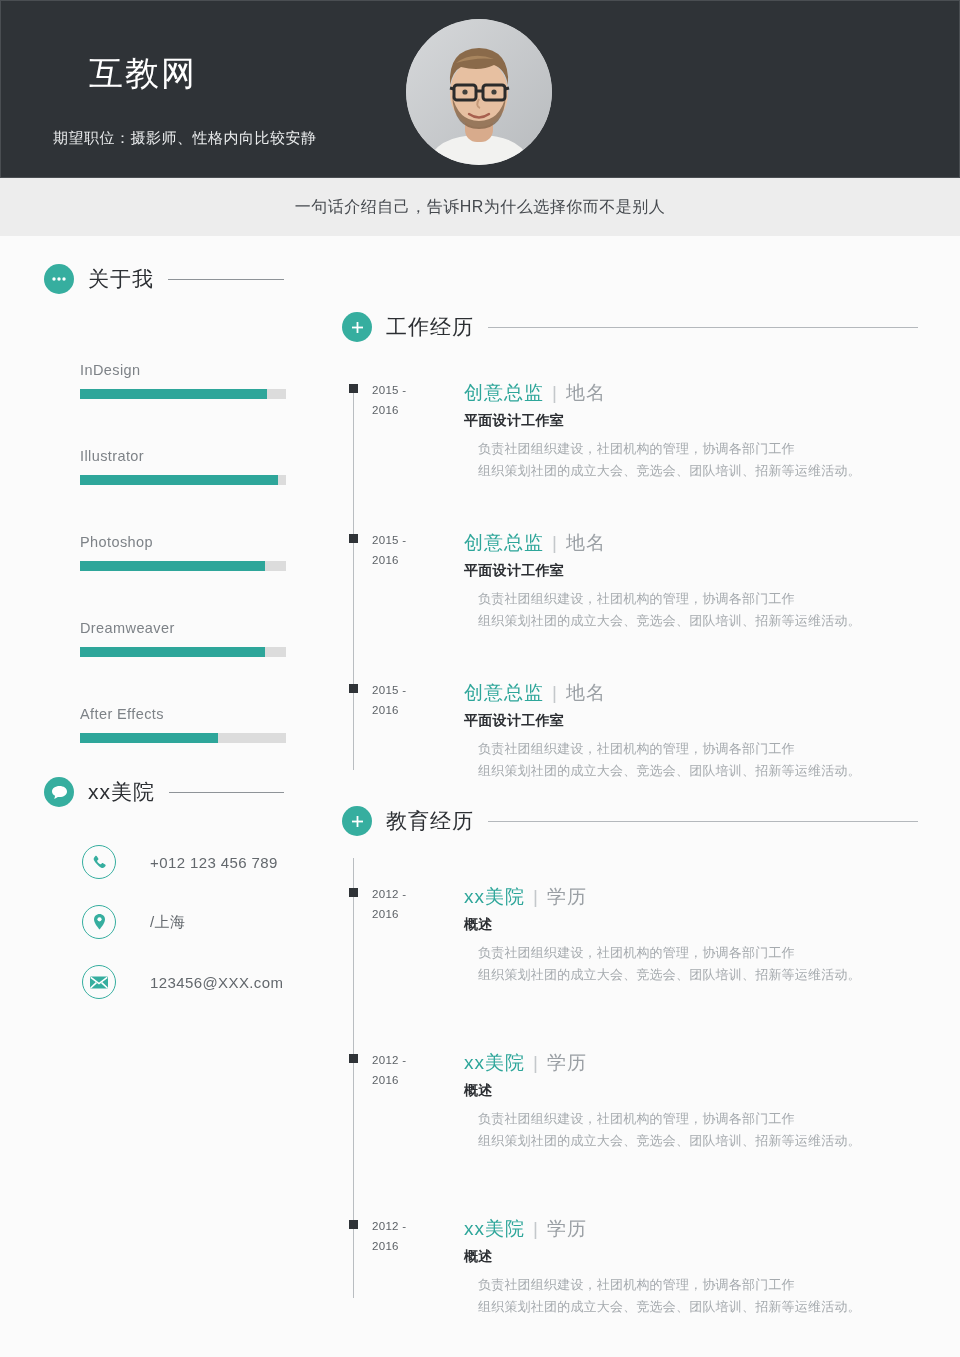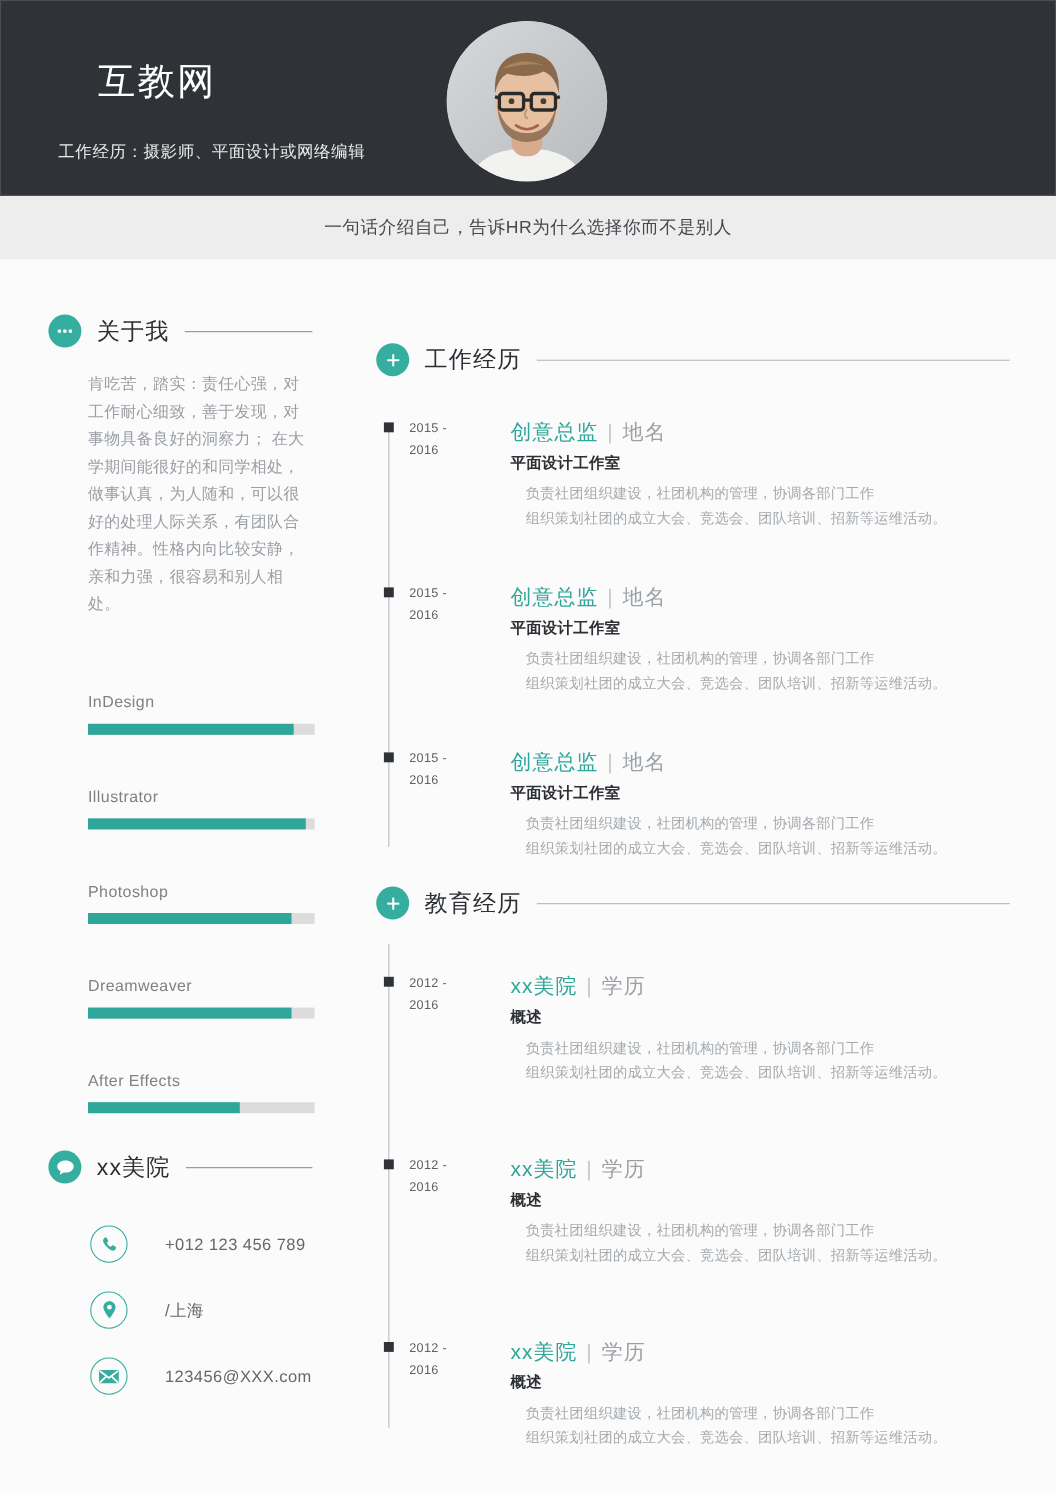--- a/index.html
+++ b/index.html
@@ -228,21 +228,21 @@
     line-height: 22px;
     letter-spacing: 0.2px;
     margin-left: 14px;
   }
 </style>
 </head>
 <body>
 
 <div class="header">
   <div class="header-name">互教网</div>
-  <div class="header-role">工作经历：摄影师、平面设计或网络编辑</div>
+  <div class="header-role">期望职位：摄影师、性格内向比较安静</div>
   <div class="avatar">
     <svg viewBox="0 0 146 146" xmlns="http://www.w3.org/2000/svg">
       <defs>
         <clipPath id="c">
             <circle cx="73" cy="73" r="73"></circle>
           </clipPath>
         <linearGradient id="bg" x1="0" y1="0" x2="1" y2="1">
           <stop offset="0%" stop-color="#d6d8da"></stop>
             <stop offset="100%" stop-color="#b8bbbe"></stop>
         </linearGradient>
@@ -278,34 +278,32 @@
 </div>
 
 <div class="tagline">
   <span>一句话介绍自己，告诉HR为什么选择你而不是别人</span>
 </div>
 
 <div class="main">
 
   <div class="col-left">
 
-    <div style="padding-top:50px;">
+    <div style="padding-top:28px;">
       <div class="sec-head">
         <span class="sec-bullet">
           <svg width="16" height="6" viewBox="0 0 16 6">
               <circle cx="3" cy="3" r="1.7" fill="#fff"></circle>
               <circle cx="8" cy="3" r="1.7" fill="#fff"></circle>
               <circle cx="13" cy="3" r="1.7" fill="#fff"></circle>
             </svg>
         </span>
         <span class="sec-title">关于我</span>
         <span class="sec-rule"></span>
       </div>
-      <div class="about-body">肯吃苦，踏实：责任心强，对工作耐心细致，善于发现，对事物具备良好的洞察力；
-在大学期间能很好的和同学相处，做事认真，为人随和，可以很好的处理人际关系，有团队合作精神。性格内向比较安静，亲和力强，很容易和别人相处。</div>
     </div>
 
     <div style="padding-top:42px;">
       <div class="skills" id="skills-list">
           <div class="skill">
             <div class="skill-name">InDesign</div>
             <div class="skill-track">
               <div class="skill-fill" style="width: 91%;"></div>
             </div>
           </div>

